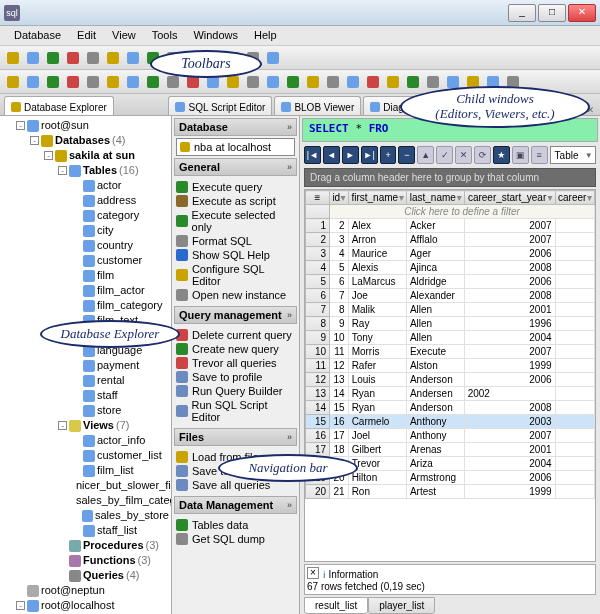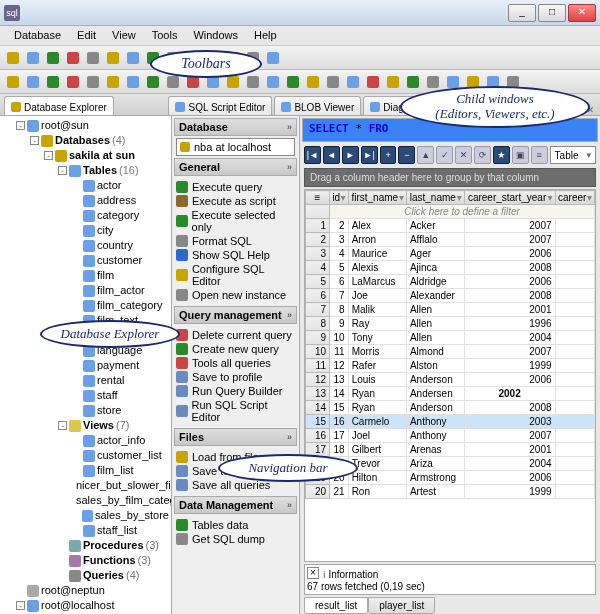--- a/index.html
+++ b/index.html
@@ -33,21 +33,21 @@
 .count { color:#777; }
 
 .center { width:128px; border-right:1px solid #aaa; background:#efefef; overflow:auto; }
 .sect-h { background:linear-gradient(#e0e0e0,#c8c8c8); border:1px solid #aaa; margin:2px; padding:2px 4px; font-weight:bold; display:flex; justify-content:space-between; align-items:center; }
 .combo { margin:2px 4px; height:18px; border:1px solid #888; background:#fff; padding:1px 3px; display:flex; align-items:center; }
 .sect-b { padding:2px 4px; }
 .act { display:flex; align-items:center; gap:4px; padding:1px 0; cursor:pointer; }
 .act .ic { width:12px; height:12px; }
 
 .right { flex:1; background:#e8e8e8; display:flex; flex-direction:column; min-width:0; }
-.sql-box { margin:2px; height:24px; background:#3b82f6; border:1px solid #aaa; padding:3px 6px; font-family:monospace; font-size:11px; }
+.sql-box { margin:2px; height:24px; background:#86efac; border:1px solid #aaa; padding:3px 6px; font-family:monospace; font-size:11px; }
 .sql-box .kw { color:#00c; font-weight:bold; }
 .nav { margin:2px 4px; display:flex; align-items:center; gap:2px; }
 .nav .nb { width:18px; height:18px; background:#2a4a7a; border:1px solid #123; border-radius:2px; display:flex; align-items:center; justify-content:center; color:#fff; font-size:9px; cursor:pointer; }
 .nav .nb.light { background:#ccd; color:#445; border-color:#99a; }
 .nav .sel { margin-left:auto; height:18px; border:1px solid #888; background:#fff; padding:1px 4px; font-size:10px; display:flex; align-items:center; }
 .grp-hdr { margin:2px 4px; background:#6d6d6d; color:#ddd; font-size:10px; padding:3px 5px; border:1px solid #555; }
 .grid-wrap { margin:0 4px; flex:1; background:#fff; border:1px solid #aaa; overflow:auto; min-height:0; display:flex; flex-direction:column; }
 table.grid { border-collapse:collapse; width:100%; font-size:10px; }
 .grid th { background:linear-gradient(#f0f0f0,#d8d8d8); border:1px solid #bbb; padding:1px 2px; font-weight:normal; position:sticky; top:0; }
 .grid th .dd { float:right; color:#888; }
@@ -561,21 +561,21 @@
         <div class="act">
           <span class="ic" style="background: rgb(204, 68, 68); border-radius: 2px;"></span>
           <span>Delete current query</span>
         </div>
         <div class="act">
           <span class="ic" style="background: rgb(42, 138, 42); border-radius: 2px;"></span>
           <span>Create new query</span>
         </div>
         <div class="act">
           <span class="ic" style="background: rgb(204, 68, 68); border-radius: 2px;"></span>
-          <span>Tools all queries</span>
+          <span>Trevor all queries</span>
         </div>
         <div class="act">
           <span class="ic" style="background: rgb(106, 138, 192); border-radius: 2px;"></span>
           <span>Save to profile</span>
         </div>
         <div class="act">
           <span class="ic" style="background: rgb(106, 138, 192); border-radius: 2px;"></span>
           <span>Run Query Builder</span>
         </div>
         <div class="act">
@@ -727,21 +727,21 @@
               <td style="text-align: right;">10</td>
               <td>Tony</td>
               <td>Allen</td>
               <td style="text-align: right;">2004</td>
               <td></td>
             </tr>
             <tr>
               <td class="rn">10</td>
               <td style="text-align: right;">11</td>
               <td>Morris</td>
-              <td>Almond</td>
+              <td>Execute</td>
               <td style="text-align: right;">2007</td>
               <td></td>
             </tr>
             <tr>
               <td class="rn">11</td>
               <td style="text-align: right;">12</td>
               <td>Rafer</td>
               <td>Alston</td>
               <td style="text-align: right;">1999</td>
               <td></td>
@@ -752,21 +752,21 @@
               <td>Louis</td>
               <td>Anderson</td>
               <td style="text-align: right;">2006</td>
               <td></td>
             </tr>
             <tr>
               <td class="rn">13</td>
               <td style="text-align: right;">14</td>
               <td>Ryan</td>
               <td>Andersen</td>
-              <td style="text-align: center; font-weight: bold;">2002</td>
+              <td style="text-align: left;">2002</td>
               <td></td>
             </tr>
             <tr>
               <td class="rn">14</td>
               <td style="text-align: right;">15</td>
               <td>Ryan</td>
               <td>Anderson</td>
               <td style="text-align: right;">2008</td>
               <td></td>
             </tr>

